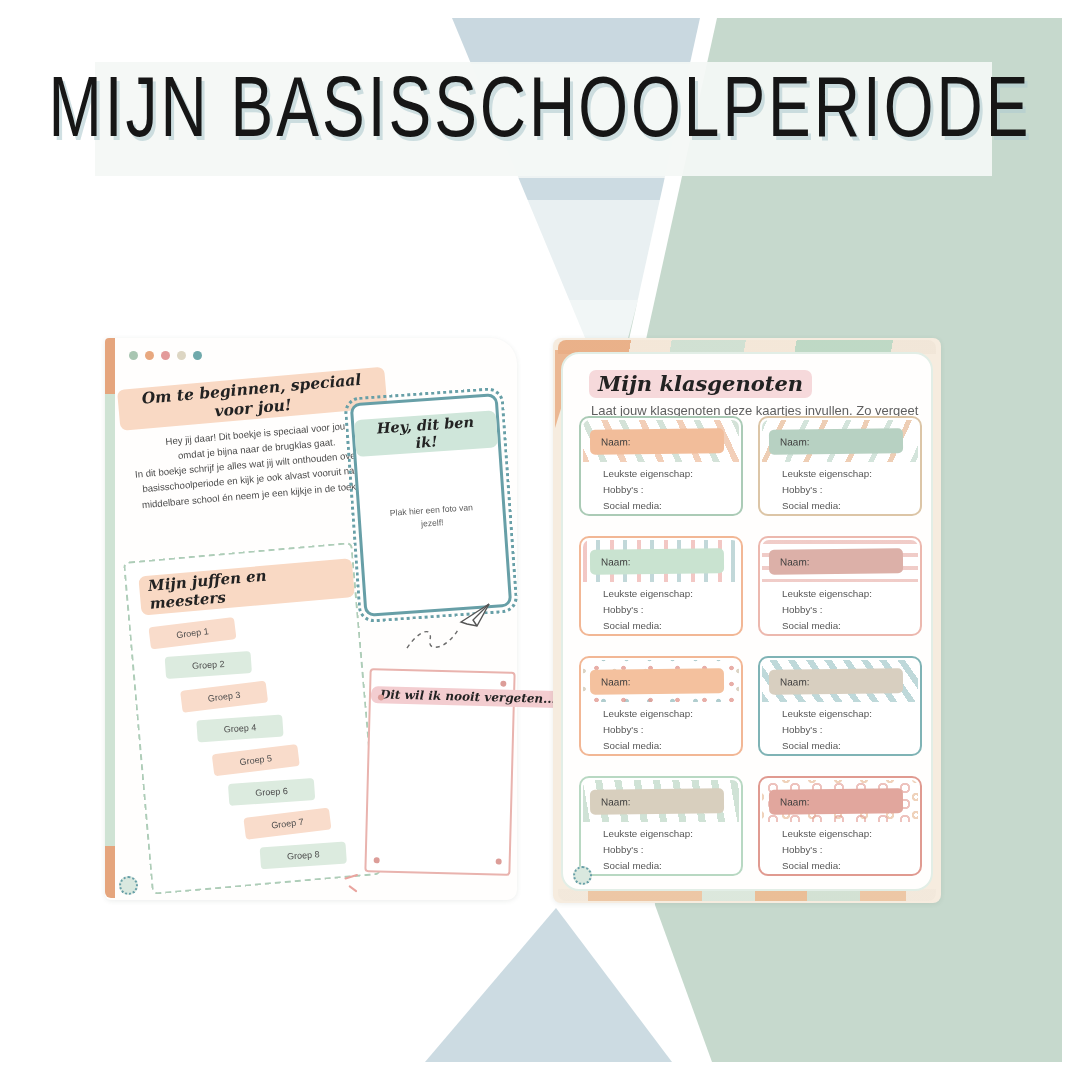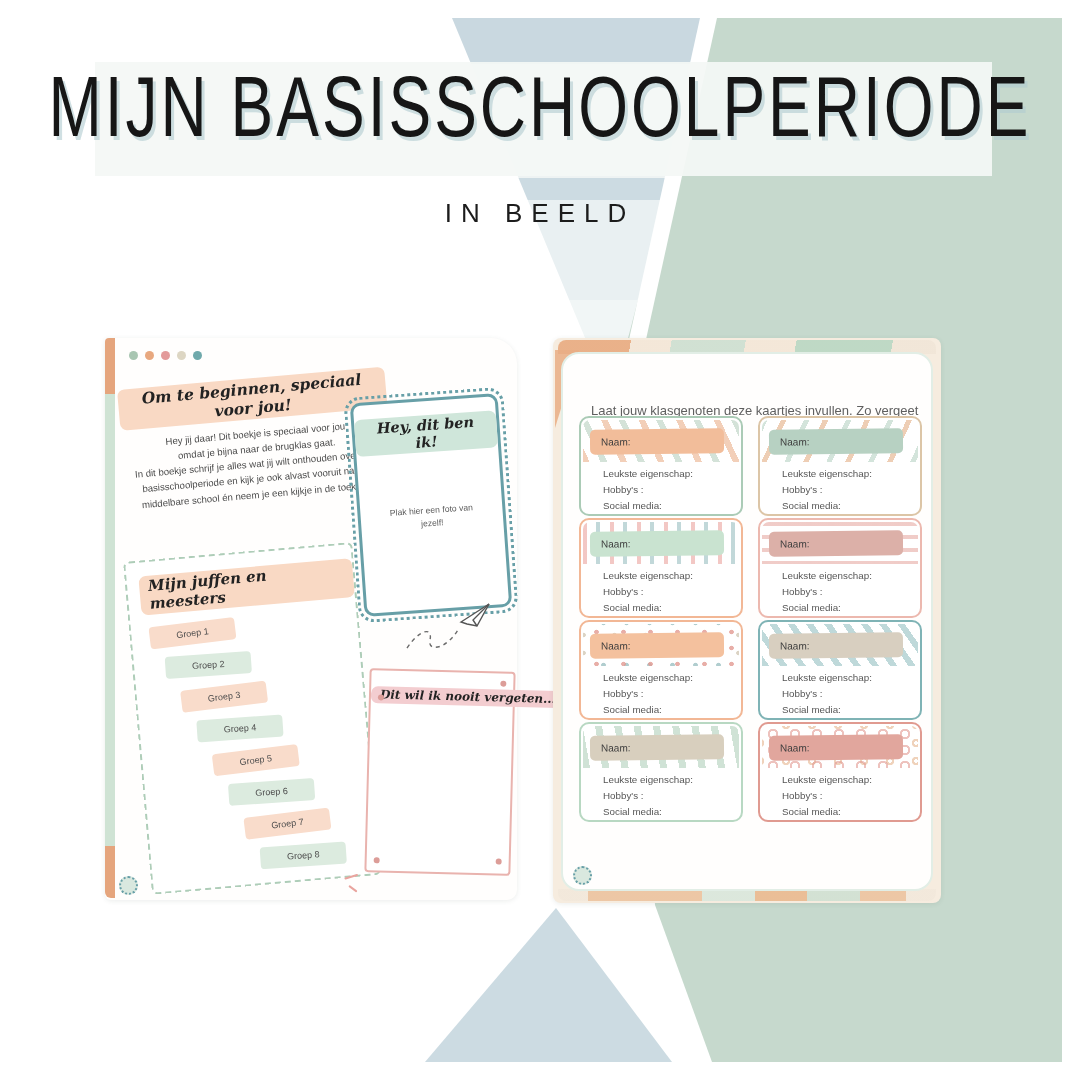--- a/index.html
+++ b/index.html
@@ -73,21 +73,21 @@
   .rp-deco-corner{position:absolute;left:2px;top:12px;width:24px;height:78px;background:#e9ae85;
     clip-path:polygon(0 0,100% 0,0 100%);opacity:.85;}
   .rp-deco-bottom{position:absolute;bottom:2px;left:5px;right:5px;height:12px;border-radius:0 0 8px 8px;
     background:linear-gradient(90deg,#f2e8db 0 8%,#ecc39f 8% 38%,#d9e7dc 38% 52%,#e9b98f 52% 66%,
       #cfe0d2 66% 80%,#ecc39f 80% 92%,#f2e8db 92%);opacity:.9;}
   .rp-inner{position:absolute;left:8px;right:8px;top:14px;bottom:12px;background:#fffefd;
     border:2px solid #e2eee6;border-radius:18px;}
   .rp-title{position:absolute;left:26px;top:16px;font-size:21px;white-space:nowrap;}
   .rp-sub{position:absolute;left:28px;top:49px;font-size:13px;color:#5f5f5f;}
   .cards{position:absolute;left:16px;top:62px;display:grid;
-         grid-template-columns:164px 164px;grid-auto-rows:100px;gap:2px 15px;}
+         grid-template-columns:164px 164px;grid-auto-rows:100px;gap:20px 15px;}
   .card{position:relative;border:2px solid var(--bc);border-radius:10px;background:#fff;overflow:hidden;}
   .card-pattern{position:absolute;top:2px;left:2px;right:2px;height:42px;border-radius:7px 7px 0 0;}
   .name-band{position:absolute;top:11px;left:9px;right:17px;height:25px;border-radius:5px;
     background:var(--band);transform:rotate(-.6deg);}
   .name-band span{font-size:10px;color:#3d3d3d;line-height:25px;padding-left:11px;display:block;}
   .card-lines{position:absolute;left:22px;top:48px;right:6px;}
   .card-lines div{font-size:9.8px;color:#565656;line-height:1.62;}
 
   
   .pat-brush{background:repeating-linear-gradient(65deg,rgba(232,168,127,.55) 0 6px,transparent 6px 16px,
@@ -127,21 +127,20 @@
       <rect x="440" y="200" width="580" height="100" fill="#e9f0f2"></rect>
       <rect x="440" y="300" width="580" height="170" fill="#f1f6f6"></rect>
     </g>
     <polygon points="712,18 1062,18 1062,1062 712,1062 655,905 616,384" fill="#c6d9cd"></polygon>
     <polygon points="700,18 717,18 626,430 609,430" fill="#ffffff"></polygon>
     <polygon points="556,908 672,1062 425,1062" fill="#ccdbe2"></polygon>
     <rect x="95" y="62" width="897" height="114" fill="#f4f7f5" opacity="0.93"></rect>
   </svg>
 
   <div class="main-title">MIJN BASISSCHOOLPERIODE</div>
-  <div class="sub-title">IN BEELD</div>
 
   <div id="left-page" class="page">
     <div class="edge-strip strip-orange-top"></div>
     <div class="edge-strip strip-green"></div>
     <div class="edge-strip strip-orange-bot"></div>
 
     <div class="dot-row" id="dot-row">
         <span style="background: rgb(169, 198, 178);"></span>
         <span style="background: rgb(232, 168, 127);"></span>
         <span style="background: rgb(227, 154, 154);"></span>
@@ -199,20 +198,21 @@
 
     <div class="dotted-circle" style="left:14px;top:538px"></div>
   </div>
 
   <div id="right-page" class="page">
     <div class="rp-deco-top"></div>
     <div class="rp-deco-corner"></div>
     <div class="rp-deco-bottom"></div>
 
     <div class="rp-inner">
+      <span class="rp-title script hl" style="background:#f6d9db">Mijn klasgenoten</span>
       <div class="rp-sub">Laat jouw klasgenoten deze kaartjes invullen. Zo vergeet je ze nooit!</div>
 
       <div class="cards" id="cards">
   <div class="card" style="--bc: #abcbb6; --band: #f2bd9a;">
     <div class="card-pattern pat-brush"></div>
     <div class="name-band">
       <span>Naam:</span>
     </div>
     <div class="card-lines">
               <div>Leukste eigenschap:</div>

